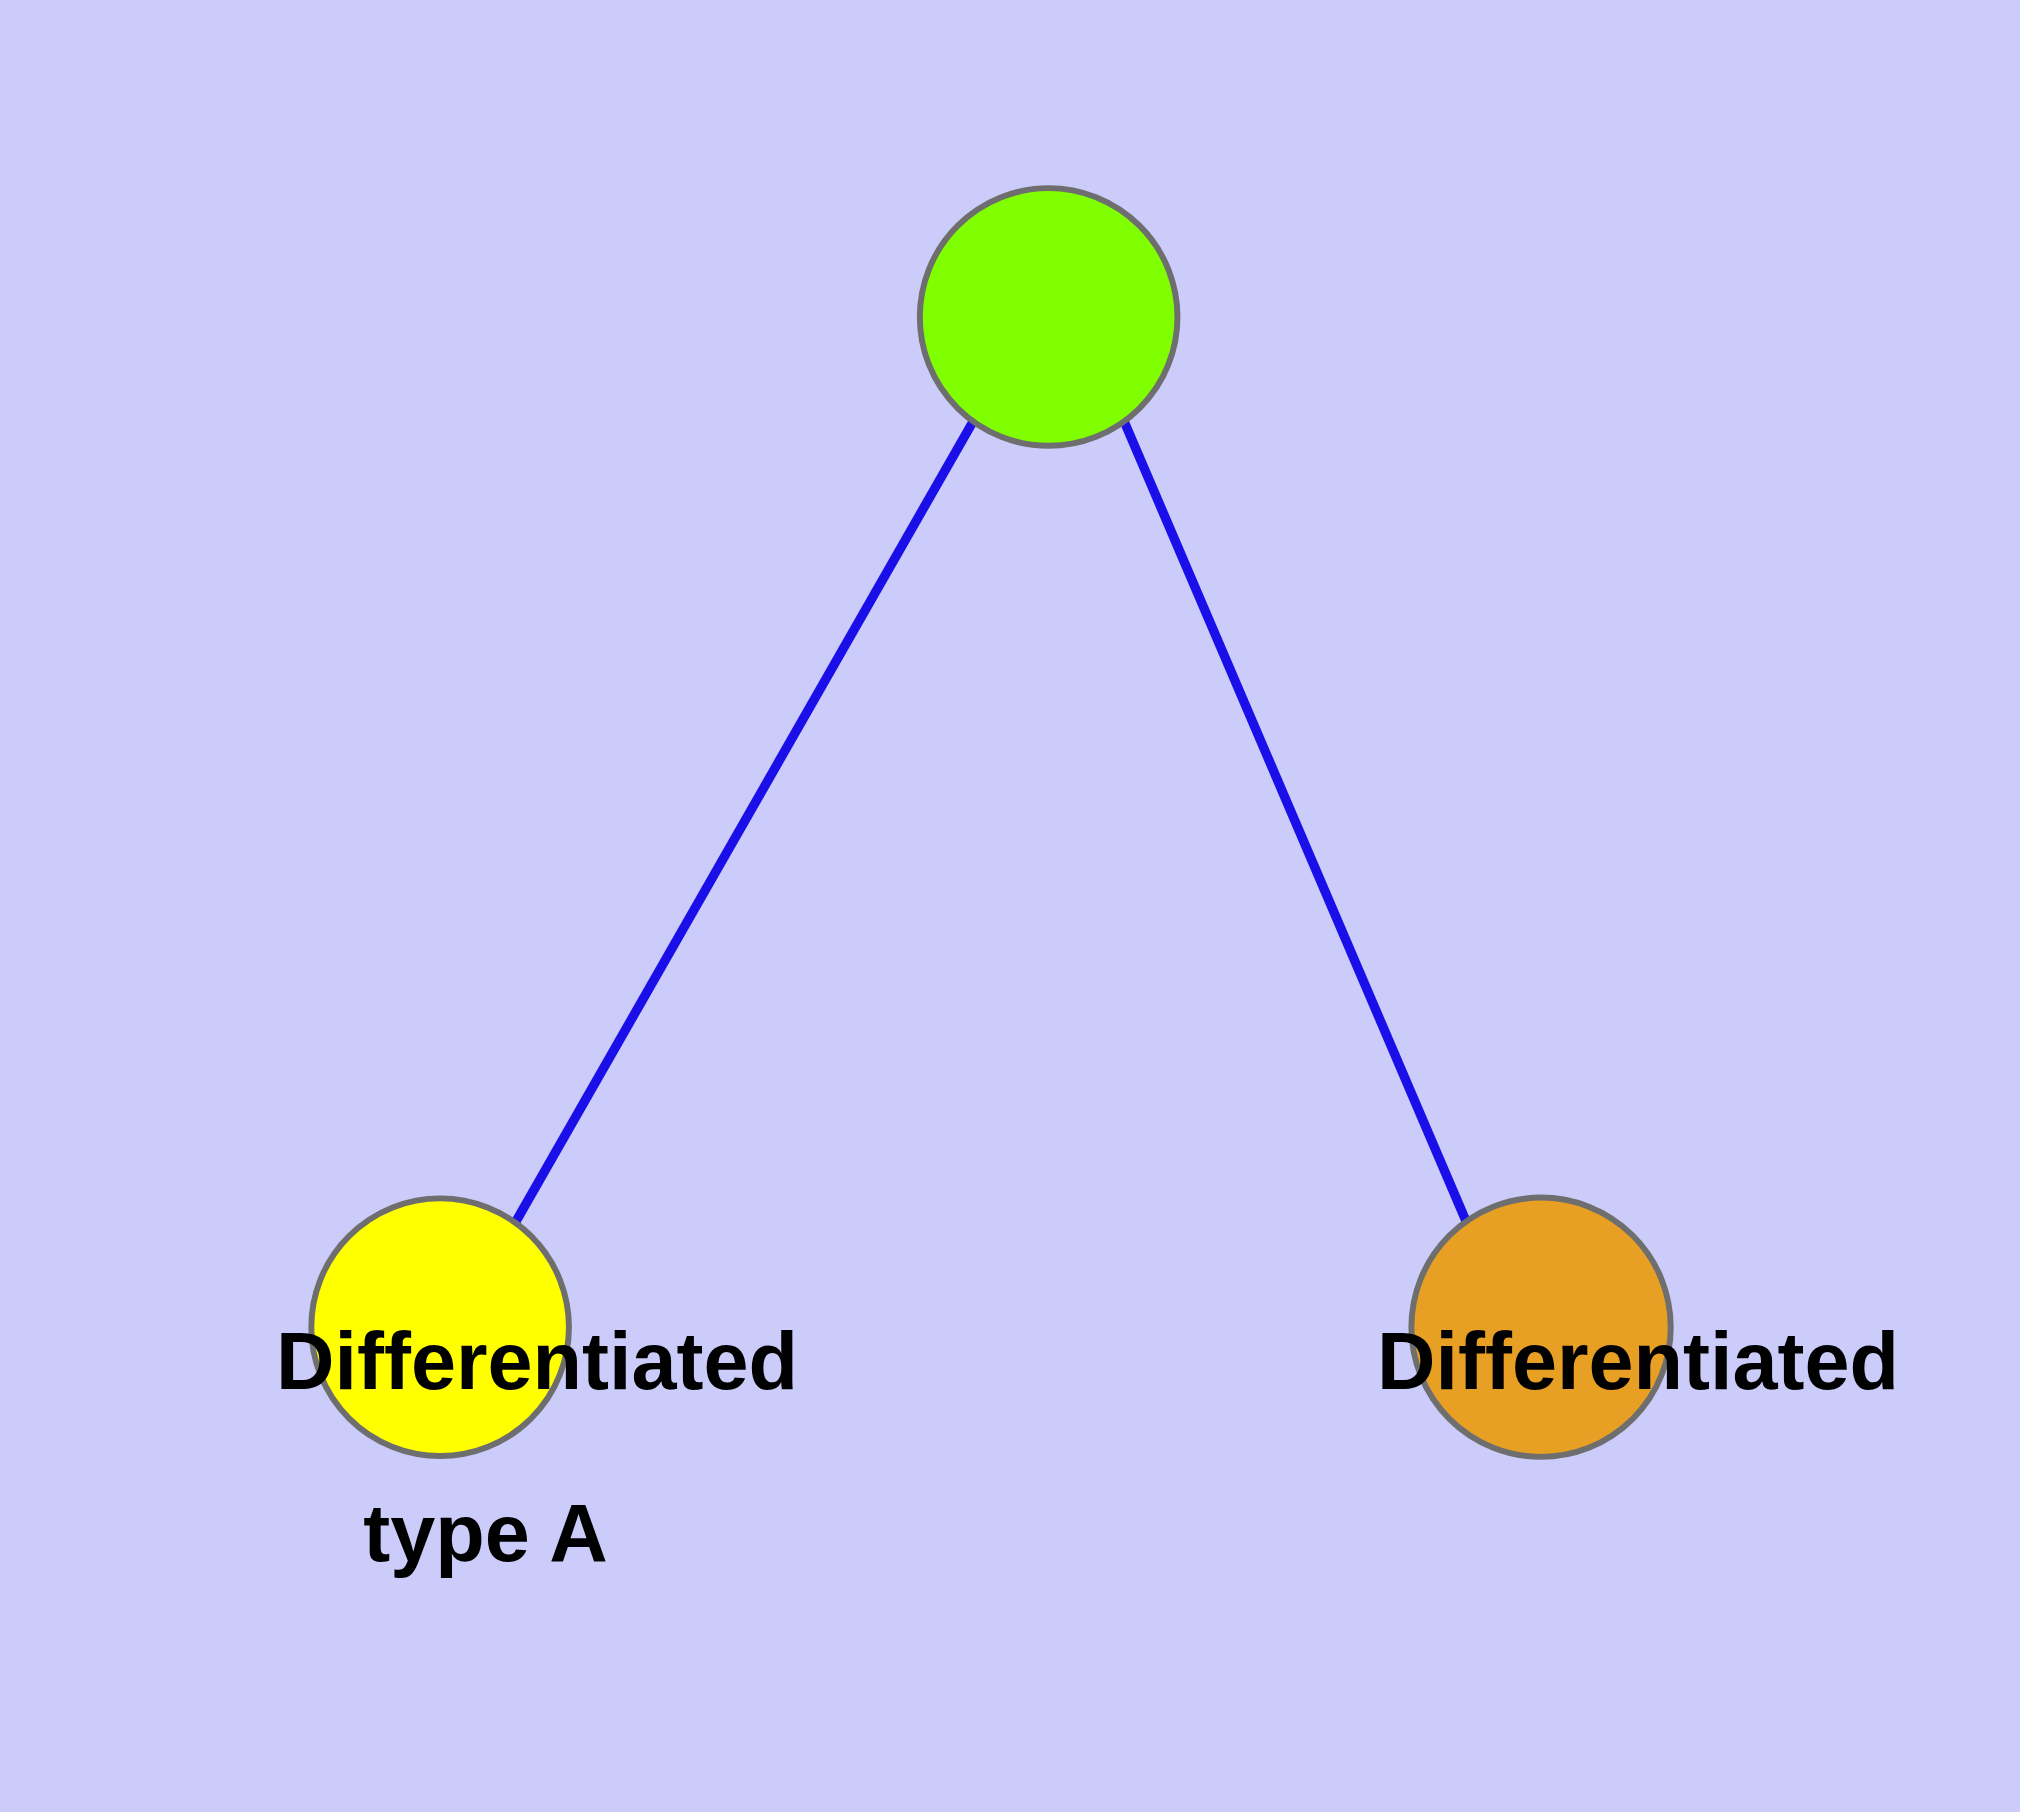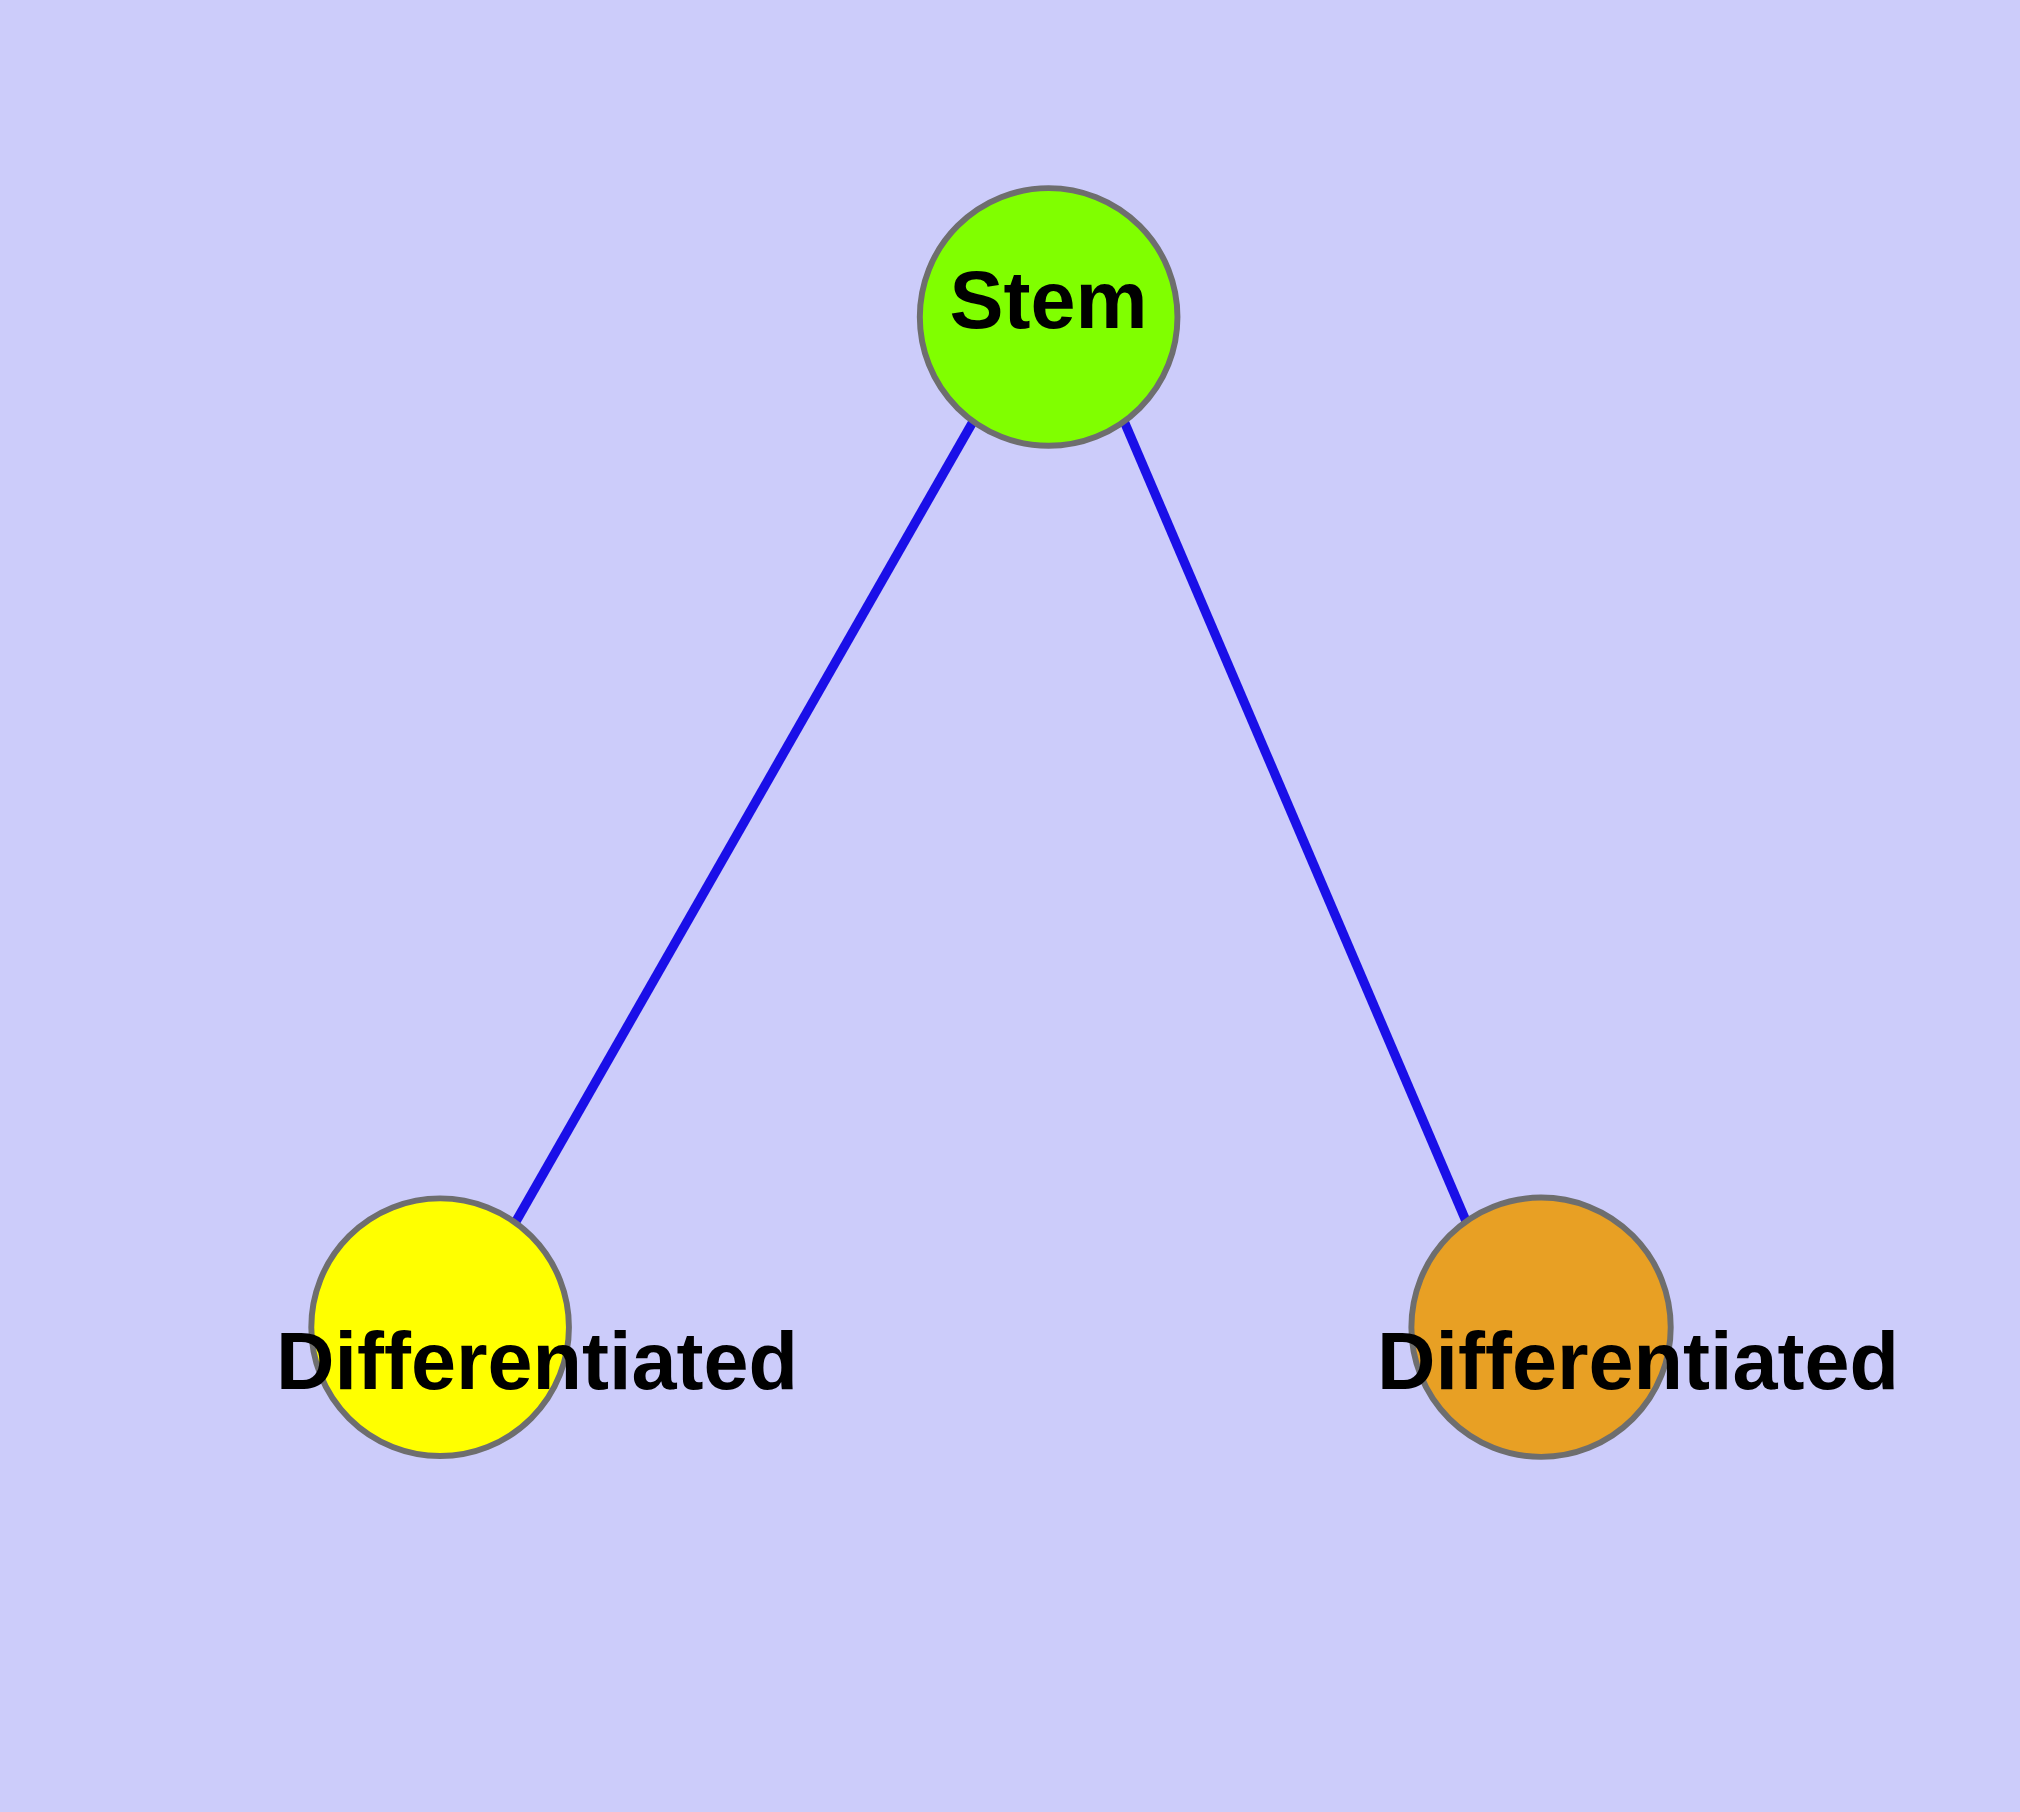--- a/index.html
+++ b/index.html
@@ -74,24 +74,24 @@
       <line x1="1326" y1="497" x2="1730" y2="1442" stroke="#1a0fe8" stroke-width="11" stroke-linecap="butt"></line>
     </g>
 
     <g>
       <circle cx="1237" cy="374" r="152" fill="#80ff00" stroke="#6e6e6e" stroke-width="7"></circle>
       <circle cx="519" cy="1566" r="152" fill="#ffff00" stroke="#6e6e6e" stroke-width="7"></circle>
       <circle cx="1818" cy="1566" r="153" fill="#e8a024" stroke="#6e6e6e" stroke-width="7"></circle>
     </g>
   </svg>
 
-  <div class="node-label" id="label-stem">Stem</div>
 
   <div class="node-label" id="label-diff-a">
     <span>Differentiated</span><br>
+    <span>type A</span>
   </div>
 
   <div class="node-label" id="label-diff-b">
     <span>Differentiated</span><br>
   </div>
 
 </div>
 
 
 </body></html>

